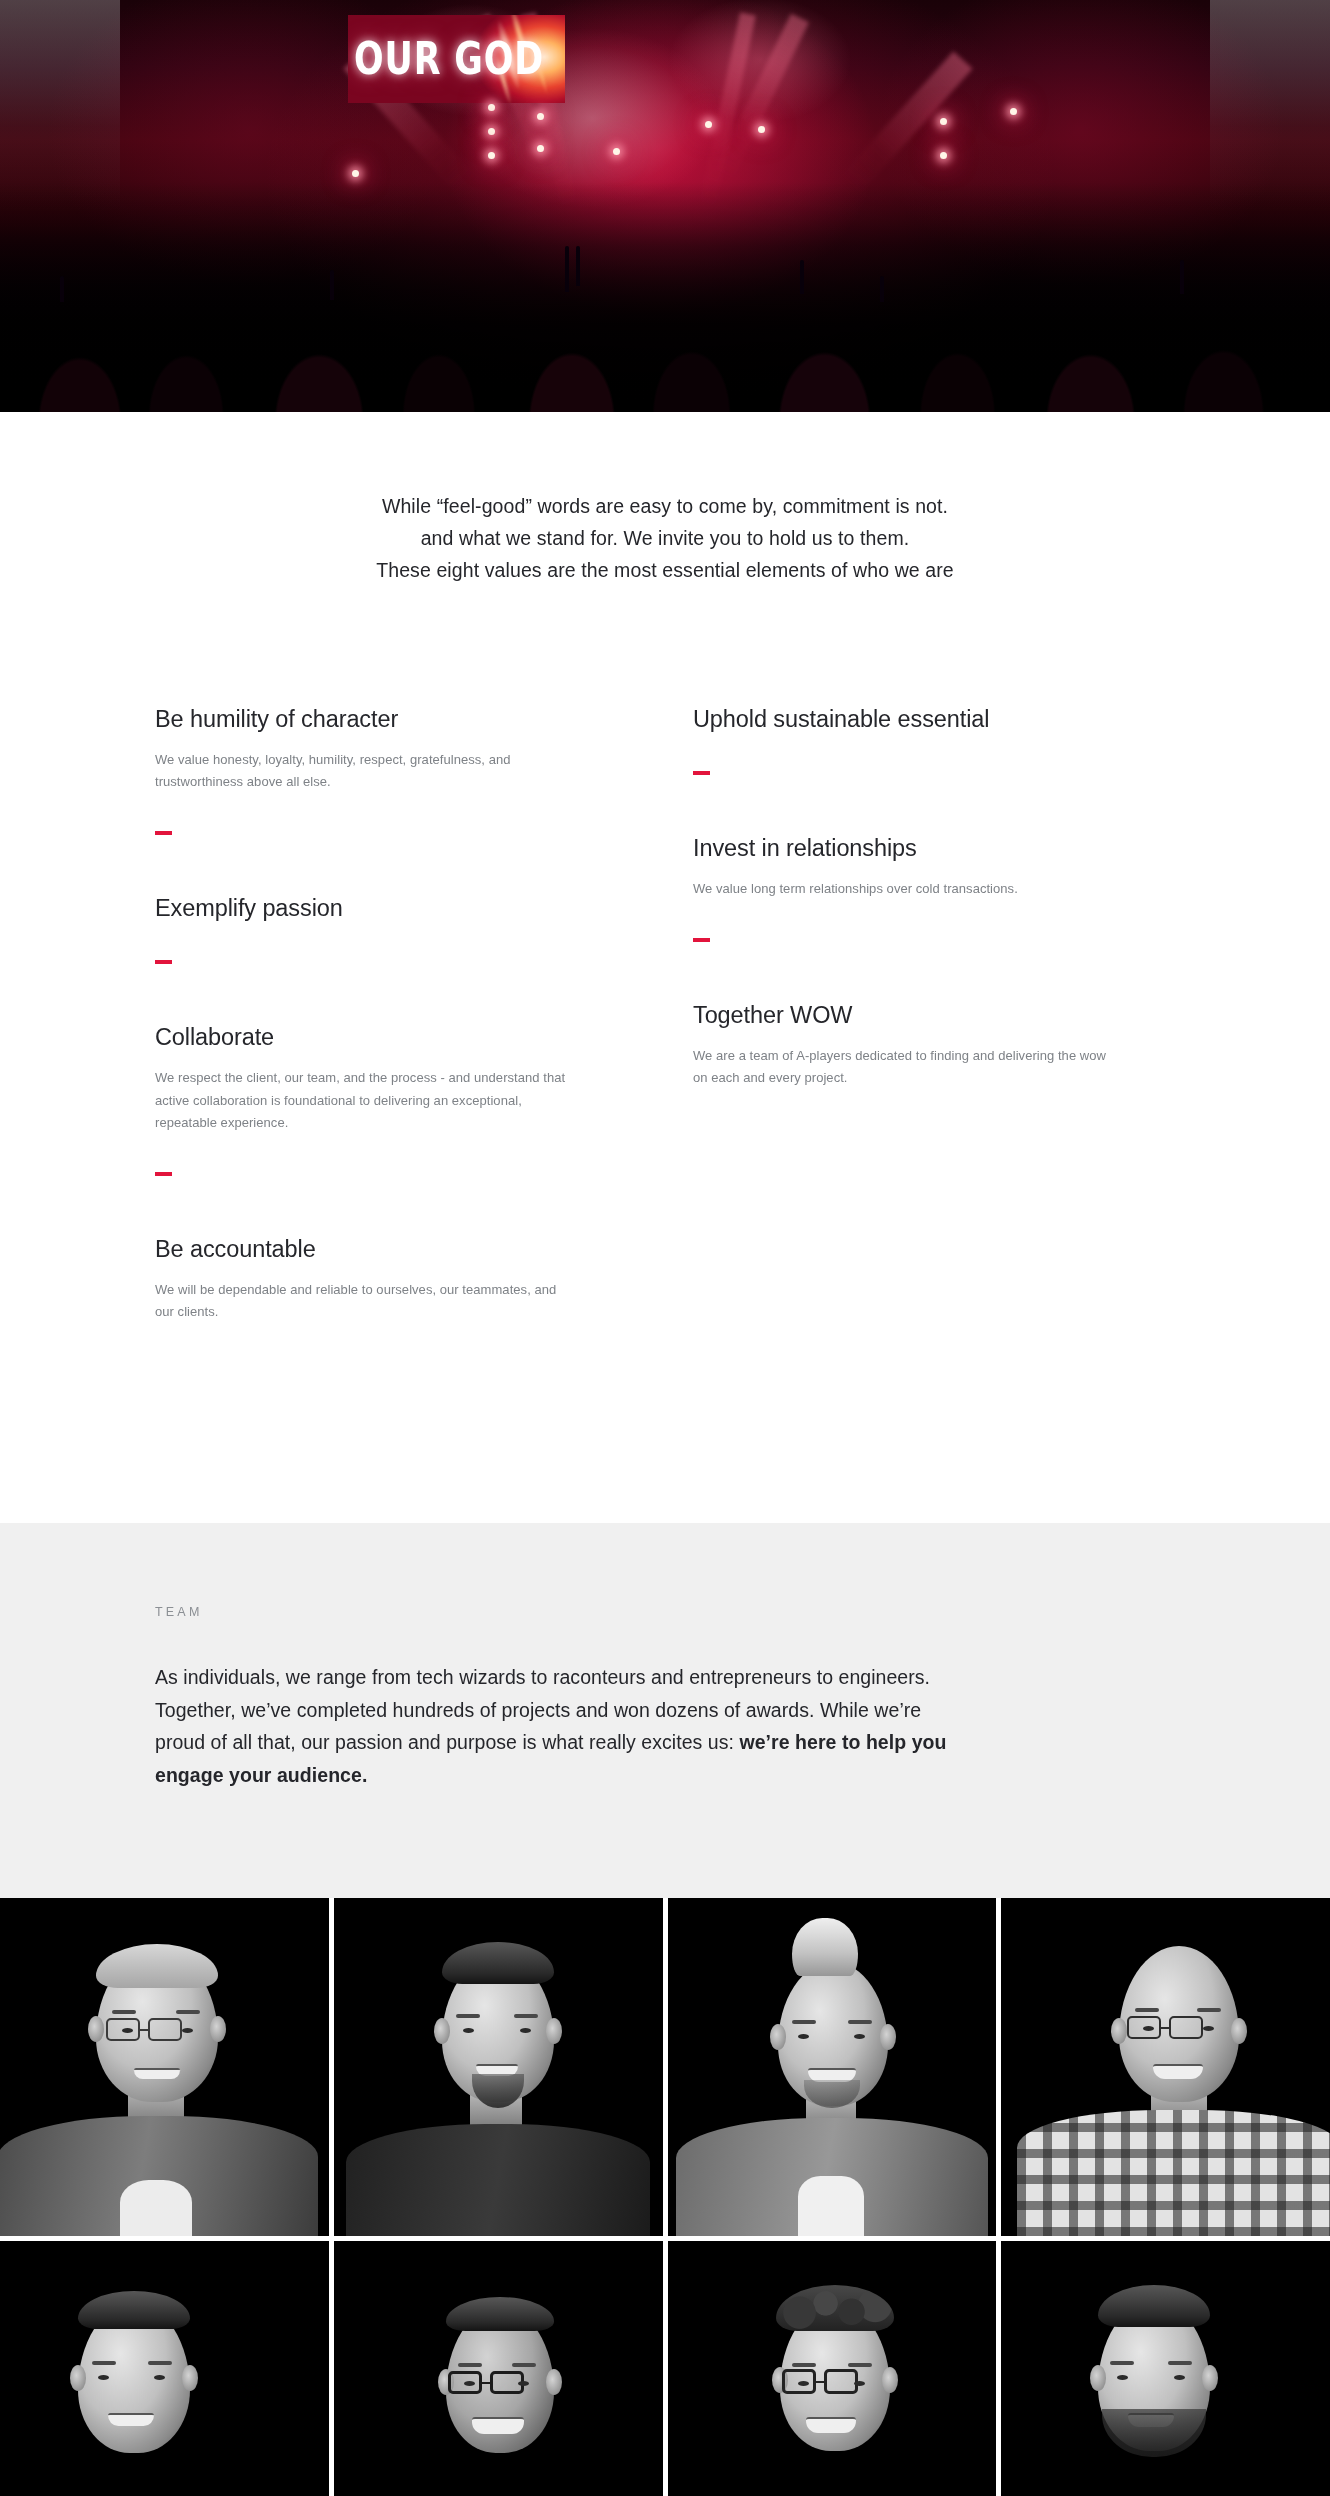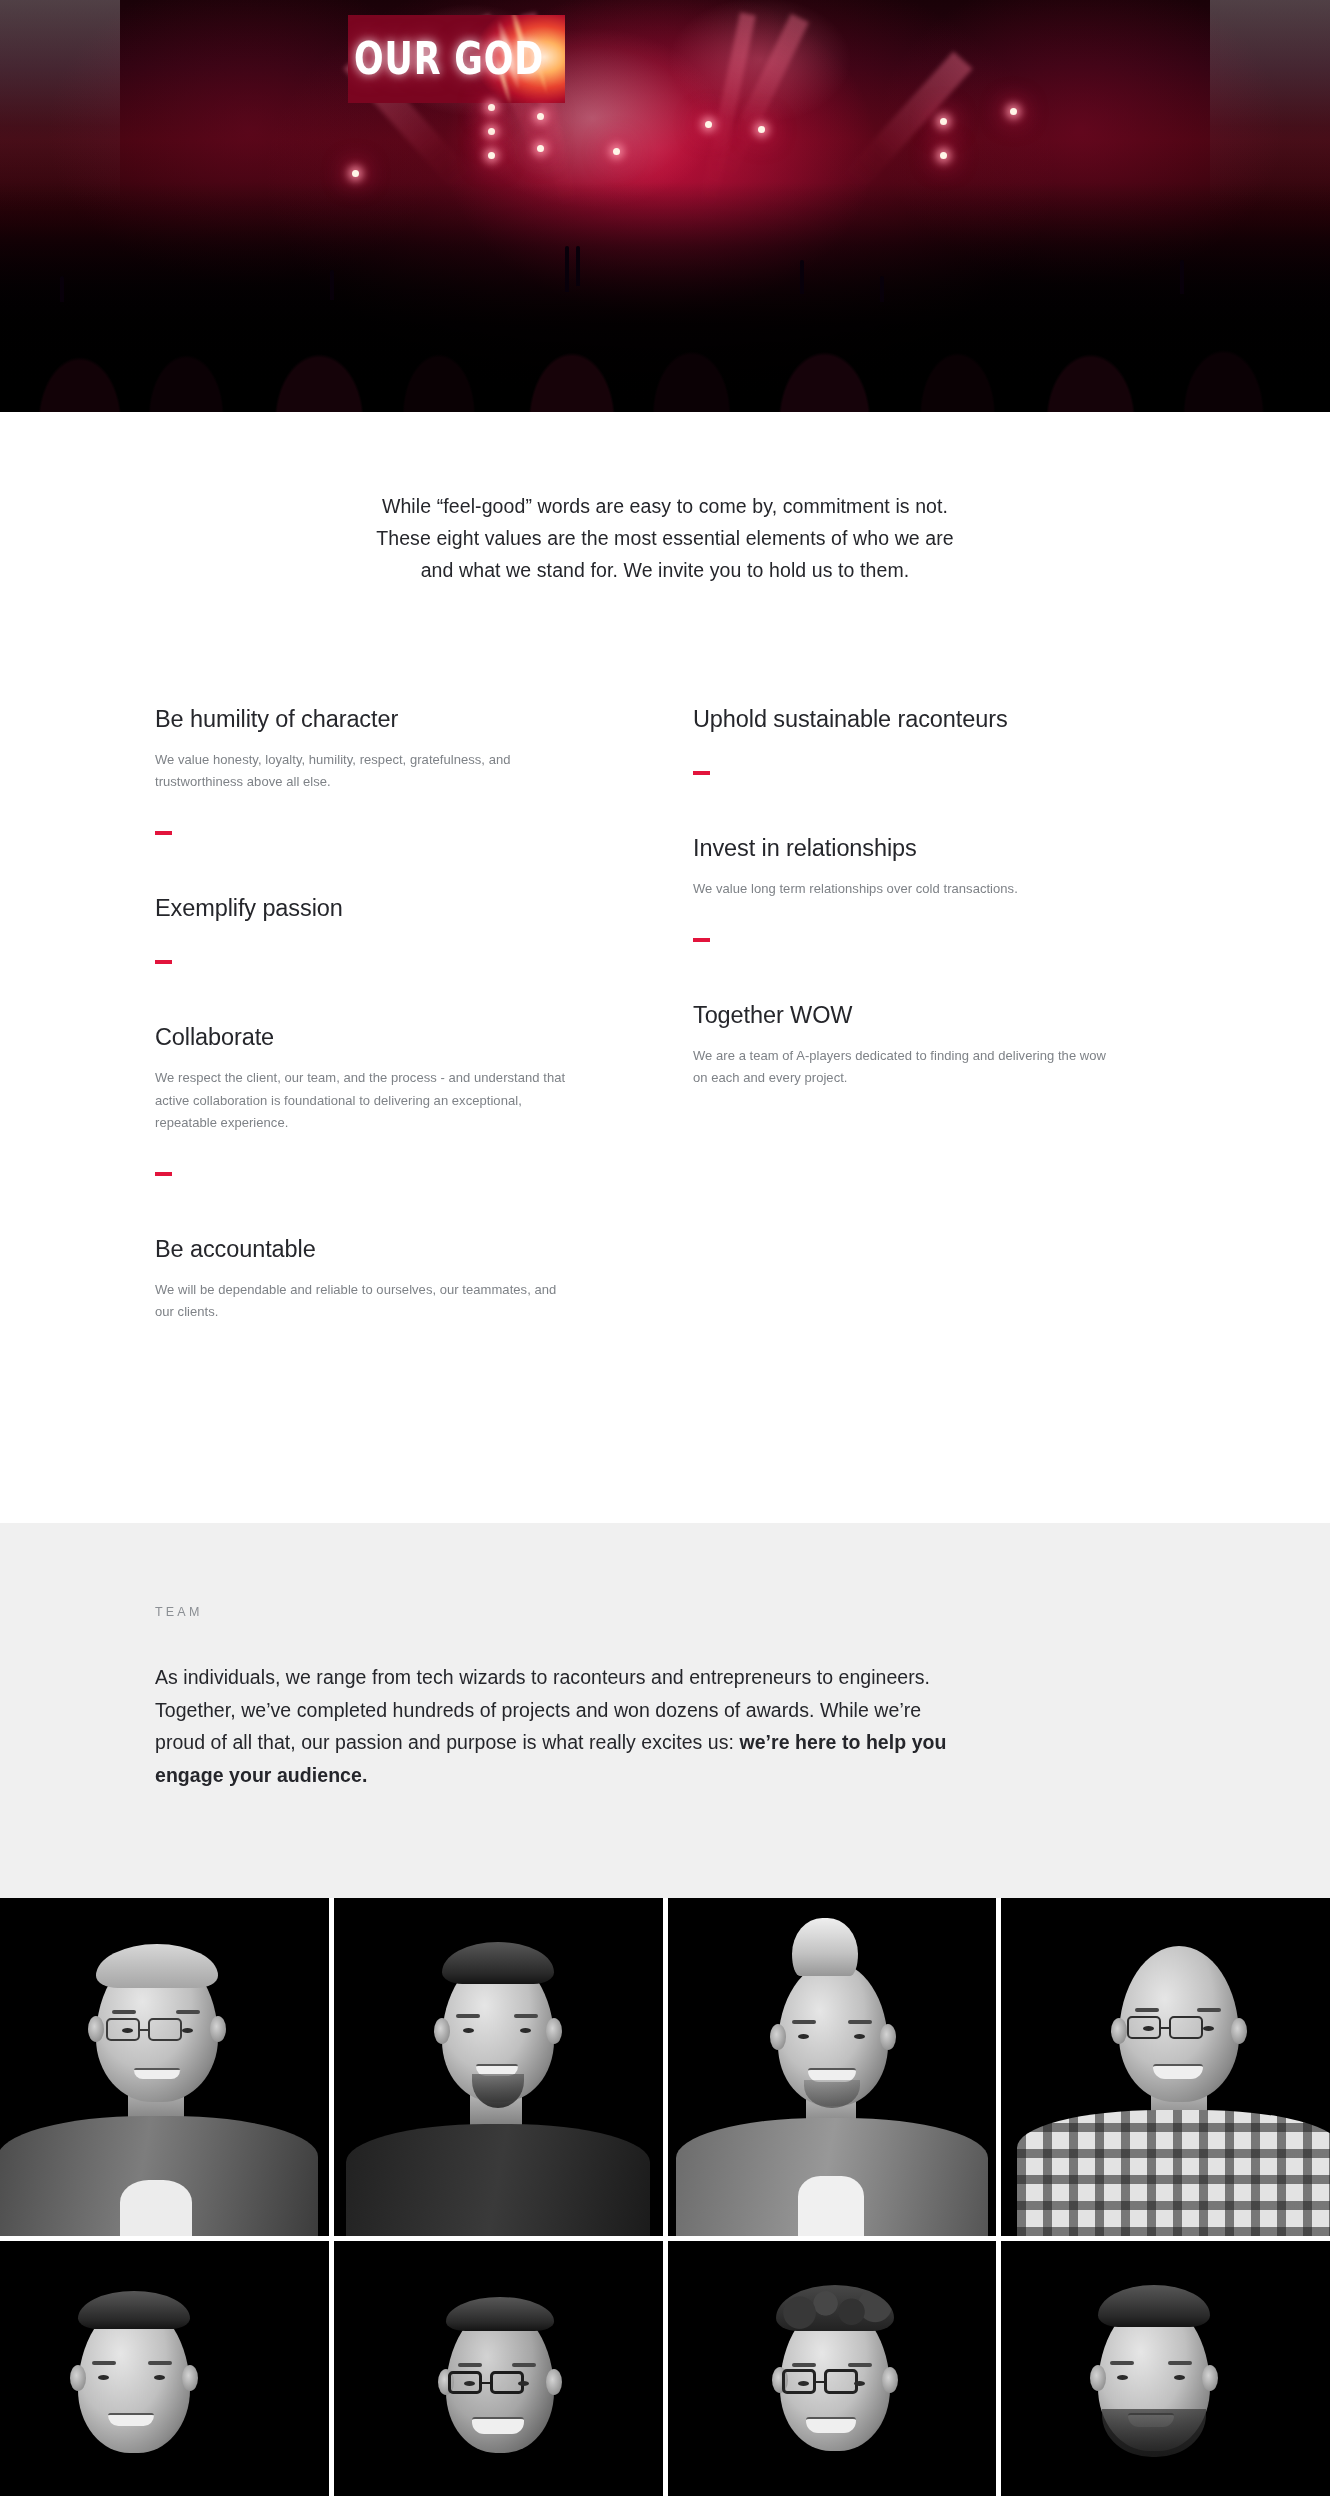--- a/index.html
+++ b/index.html
@@ -269,22 +269,22 @@
   <div class="hand" style="left:576px;bottom:126px;height:40px;"></div>
   <div class="hand" style="left:330px;bottom:112px;height:30px;"></div>
   <div class="hand" style="left:800px;bottom:118px;height:34px;"></div>
   <div class="hand" style="left:880px;bottom:110px;height:26px;"></div>
   <div class="hand" style="left:1180px;bottom:118px;height:34px;"></div>
   <div class="hand" style="left:60px;bottom:110px;height:26px;"></div>
 </section>
 
 <section class="intro">
   <p>While “feel-good” words are easy to come by, commitment is not.</p>
+  <p>and what we stand for. We invite you to hold us to them.</p>
   <p>These eight values are the most essential elements of who we are</p>
-  <p>and what we stand for. We invite you to hold us to them.</p>
 </section>
 
 <section class="values">
   <div class="col">
     <div class="value-item">
       <h3 class="value-title">Be humility of character</h3>
       <p class="value-desc">We value honesty, loyalty, humility, respect, gratefulness, and trustworthiness above all else.</p>
       <div class="dash"></div>
     </div>
     <div class="value-item">
@@ -298,21 +298,21 @@
     </div>
     <div class="value-item last">
       <h3 class="value-title">Be accountable</h3>
       <p class="value-desc">We will be dependable and reliable to ourselves, our teammates, and our clients.</p>
 
     </div>
   </div>
 
   <div class="col">
     <div class="value-item">
-      <h3 class="value-title">Uphold sustainable raconteurs</h3>
+      <h3 class="value-title">Uphold sustainable essential</h3>
       <div class="dash"></div>
     </div>
     <div class="value-item">
       <h3 class="value-title">Invest in relationships</h3>
       <p class="value-desc">We value long term relationships over cold transactions.</p>
       <div class="dash"></div>
     </div>
     <div class="value-item last">
       <h3 class="value-title">Together WOW</h3>
       <p class="value-desc">We are a team of A-players dedicated to finding and delivering the wow on each and every project.</p>

